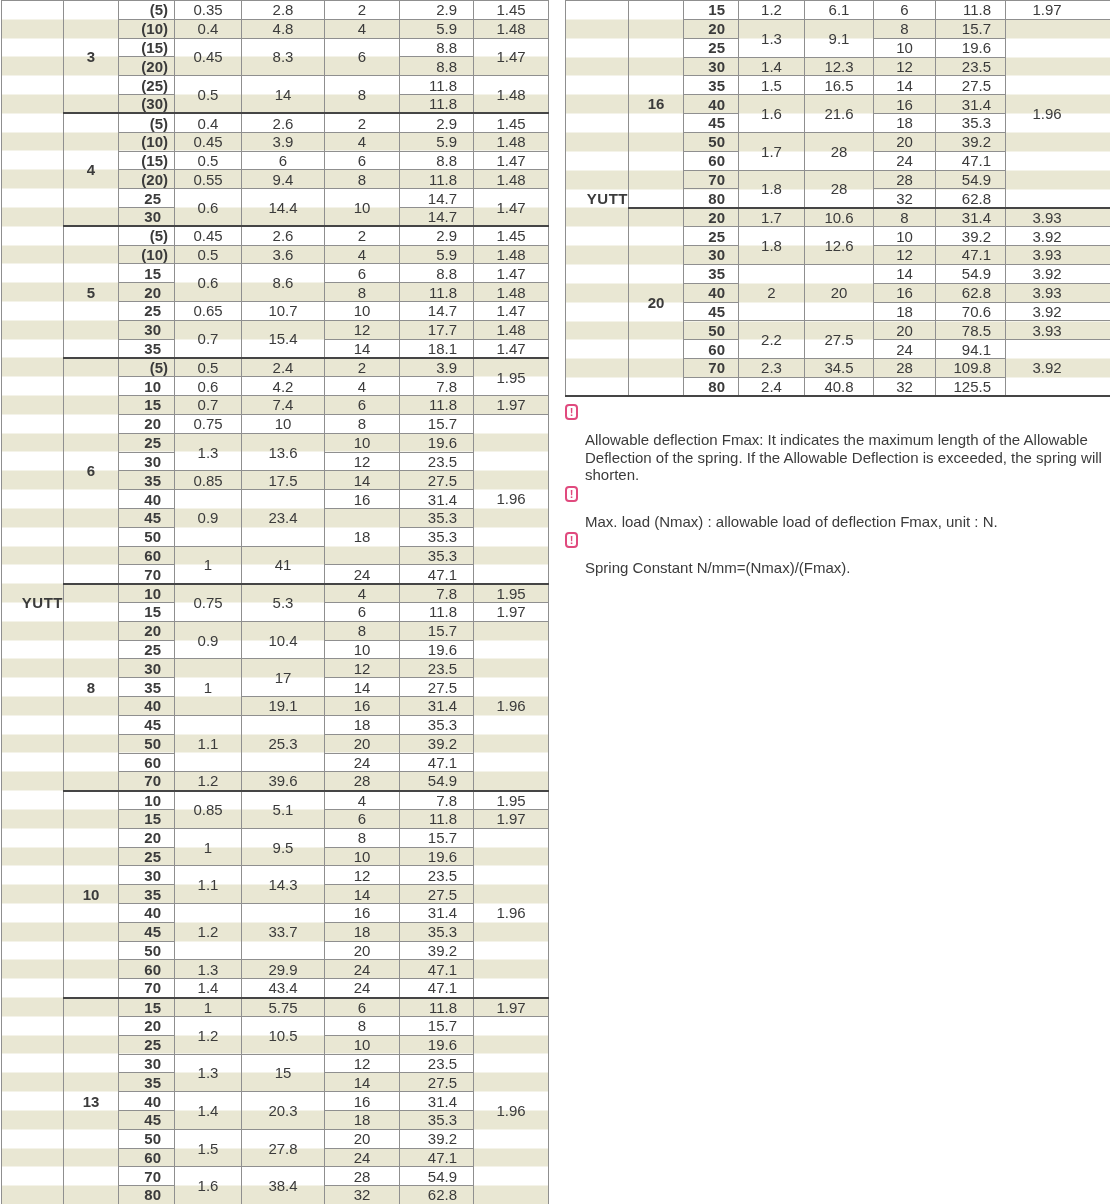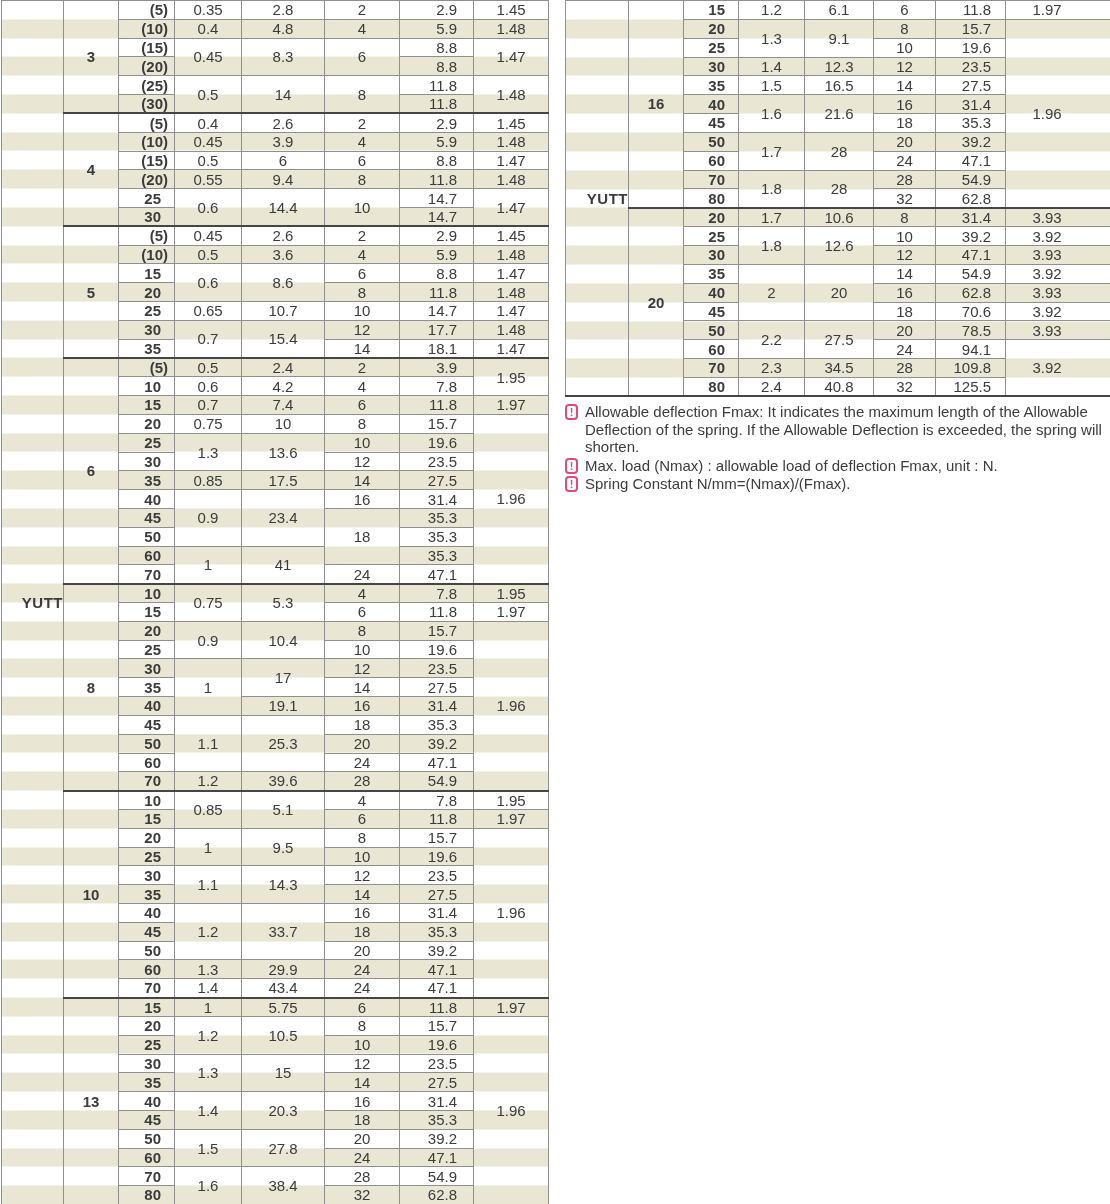--- a/index.html
+++ b/index.html
@@ -47,21 +47,21 @@
     position:absolute;left:565px;top:403px;width:545px;
     font-size:15px;line-height:17.6px;color:#3b3b3b;
   }
   .fn{display:flex;align-items:flex-start;margin-bottom:1px;}
   .fn-icon{
     flex:0 0 auto;display:inline-block;box-sizing:border-box;
     min-width:13px;height:16px;margin:1px 7px 0 0;
     border:2px solid #e04a7e;border-radius:4px;
     color:#e04a7e;font-weight:bold;font-size:11px;line-height:12px;text-align:center;
   }
-  .fn-text{flex:1 1 auto;}
+  .fn-text{flex:1 1 auto;margin-top:28px;}
 </style>
 </head>
 <body>
 
 <div class="page">
   <div id="tables-mount">
       <table class="spring left">
         <colgroup>
           <col style="width: 62px;">
           <col style="width: 55px;">

